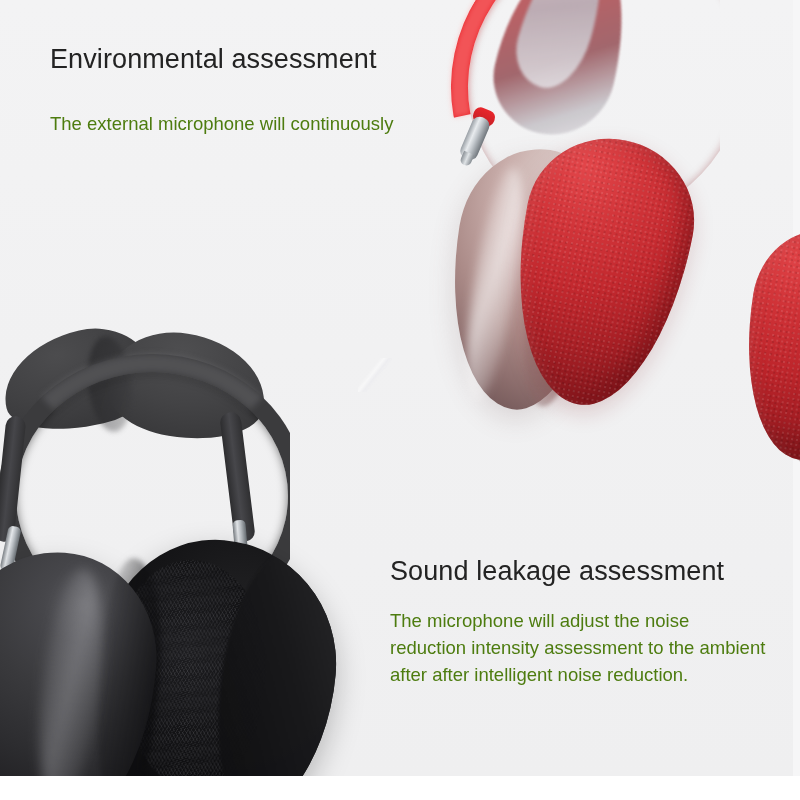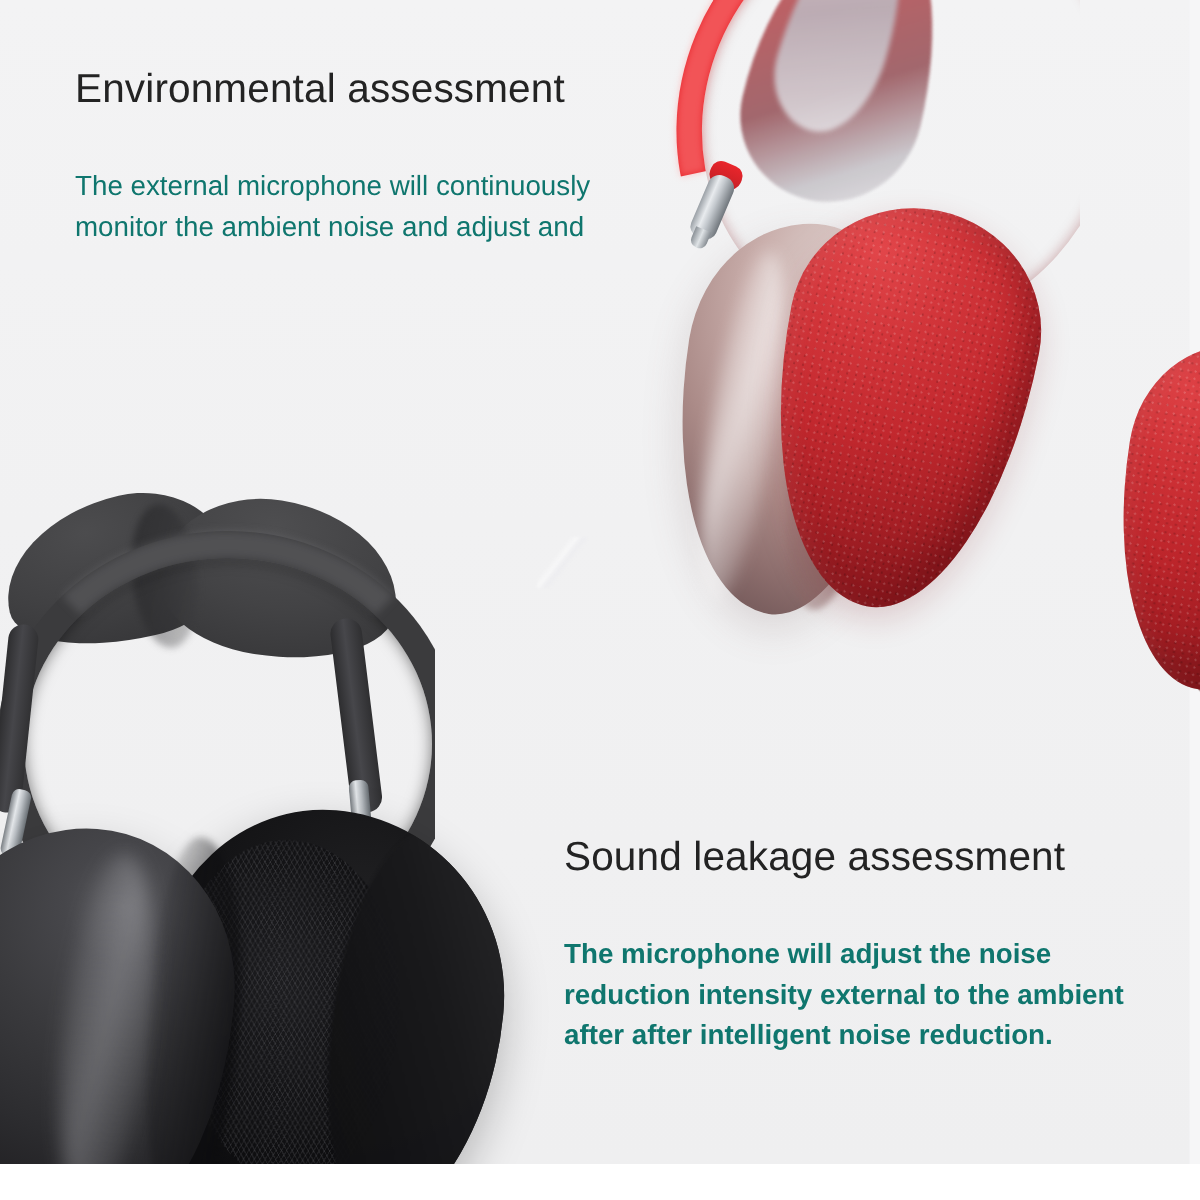--- a/index.html
+++ b/index.html
@@ -45,31 +45,31 @@
     font-size: 27px;
     font-weight: 400;
     color: #232323;
     letter-spacing: .1px;
     white-space: nowrap;
     margin: 0;
   }
   .body-copy {
     font-size: 18.5px;
     font-weight: 400;
-    color: #0f766e;
+    color: #4d7c0f;
     line-height: 27px;
     margin: 0;
   }
   .body-copy .ln { display: block; white-space: nowrap; }
 
   #block-environmental { left: 50px; top: 44px; }
   #block-environmental .body-copy { margin-top: 35px; }
 
-  #block-sound { left: 376px; top: 556px; }
-  #block-sound .body-copy { margin-top: 35px; font-weight: bold; }
+  #block-sound { left: 390px; top: 556px; }
+  #block-sound .body-copy { margin-top: 20px; }
 
   
   #red-headphones {
     position: absolute;
     left: 430px; top: -20px;
     width: 380px; height: 470px;
   }
   
   .red-canopy {
     position: absolute;
@@ -425,26 +425,25 @@
     </div>
     <div class="blk-cup-near"></div>
     <div class="blk-cup-near-edge"></div>
     <div class="blk-cup-near-hl"></div>
   </div>
 
   <div class="text-block" id="block-environmental">
     <h2 class="headline">Environmental assessment</h2>
     <p class="body-copy">
       <span class="ln">The external microphone will continuously</span>
-      <span class="ln">monitor the ambient noise and adjust and</span>
     </p>
   </div>
 
   <div class="text-block" id="block-sound">
     <h2 class="headline">Sound leakage assessment</h2>
     <p class="body-copy">
       <span class="ln">The microphone will adjust the noise</span>
-      <span class="ln">reduction intensity external to the ambient</span>
+      <span class="ln">reduction intensity assessment to the ambient</span>
       <span class="ln">after after intelligent noise reduction.</span>
     </p>
   </div>
 
 </div>
 
 </body></html>

